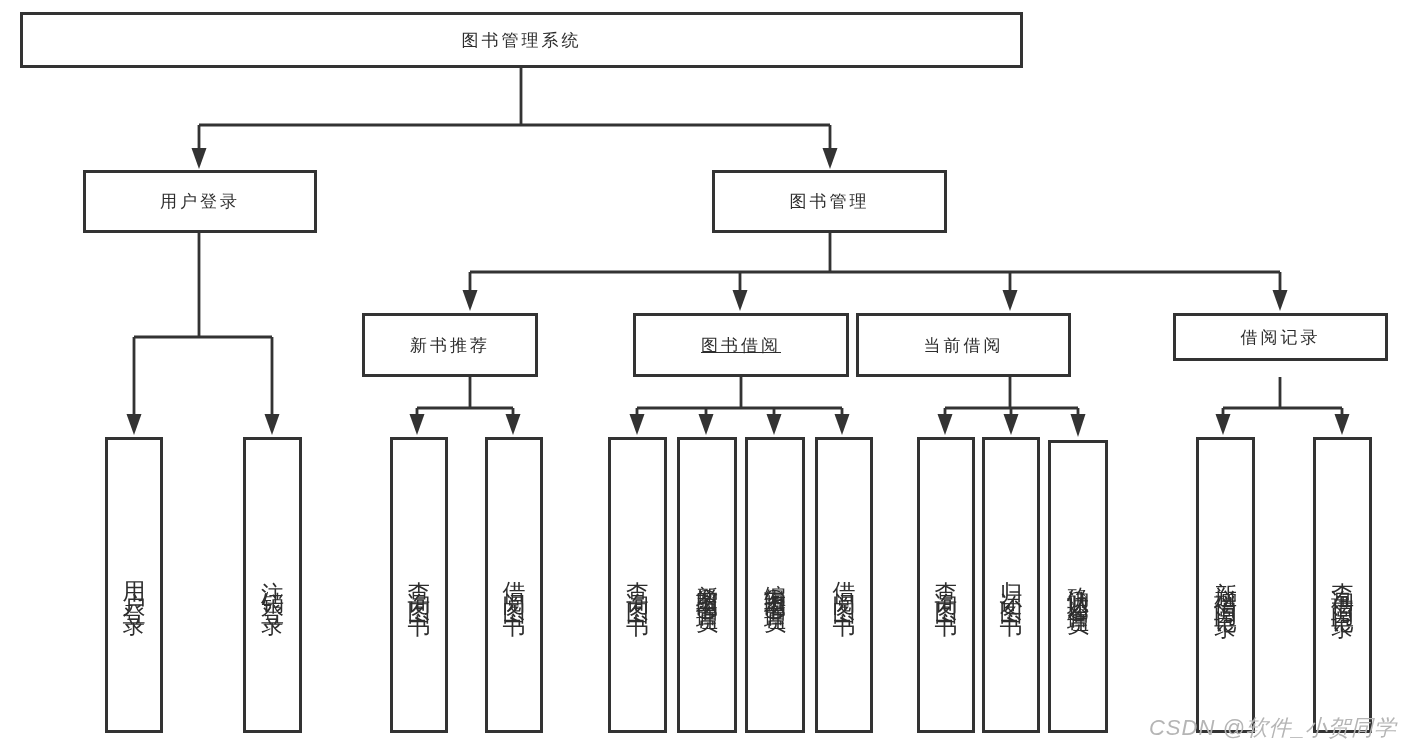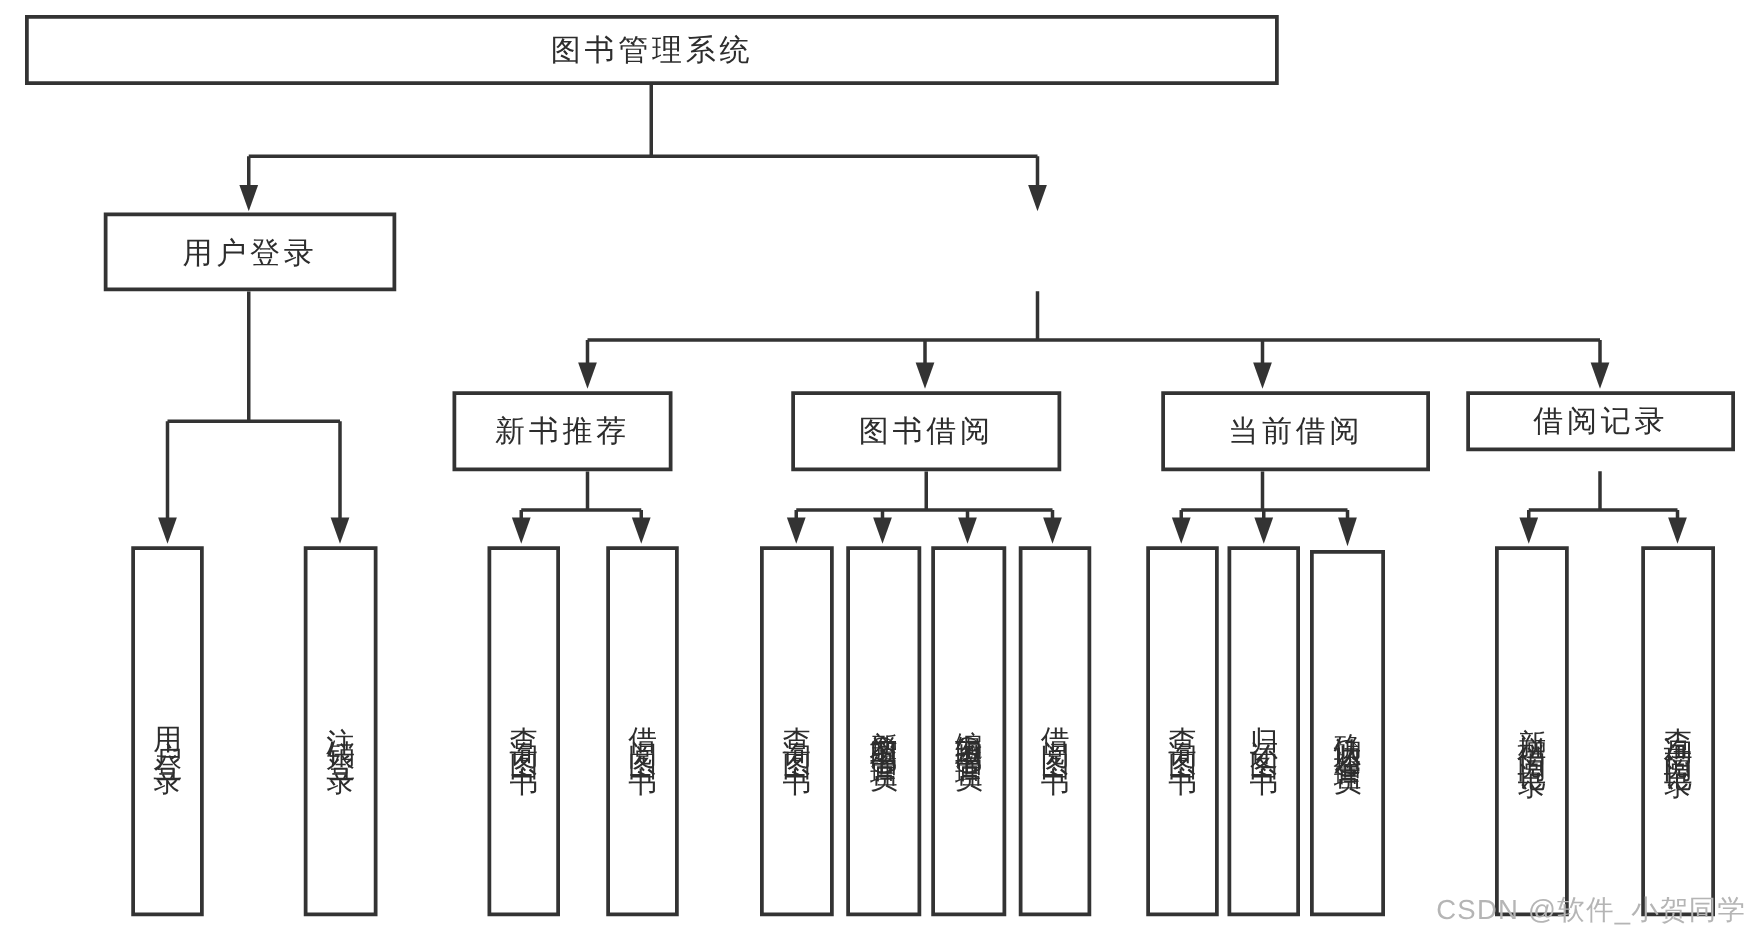--- a/index.html
+++ b/index.html
@@ -26,42 +26,42 @@
     box-sizing: border-box;
     border: 3px solid #333333;
     background: #ffffff;
     color: #2d2d2d;
     display: flex;
     align-items: center;
     justify-content: center;
     z-index: 2;
   }
   .hnode {
-    font-size: 24px;
+    font-size: 17px;
     letter-spacing: 3px;
     white-space: nowrap;
   }
   .vnode .vtext {
     writing-mode: vertical-rl;
     text-orientation: mixed;
     font-size: 23px;
     letter-spacing: 11px;
     line-height: 1;
     white-space: nowrap;
   }
   .vnode .vtext.len6 { letter-spacing: 7px; }
   .vnode .vtext.len9 { letter-spacing: 4px; font-size: 22px; }
 
   
   .n-root       { left: 20px;   top: 12px;  width: 1003px; height: 56px; }
   .n-userlogin  { left: 83px;   top: 170px; width: 234px;  height: 63px; }
   .n-bookmgmt   { left: 712px;  top: 170px; width: 235px;  height: 63px; }
   .n-newbook    { left: 362px;  top: 313px; width: 176px;  height: 64px; }
-  .n-bookborrow { left: 633px;  top: 313px; width: 216px;  height: 64px; }
-  .n-curborrow  { left: 929px;  top: 313px; width: 215px;  height: 64px; }
+  .n-bookborrow { left: 633px;  top: 313px; width: 216px;  height: 64px; text-decoration: underline; }
+  .n-curborrow  { left: 856px;  top: 313px; width: 215px;  height: 64px; }
   .n-records    { left: 1173px; top: 313px; width: 215px;  height: 48px; }
 
   .leaf { top: 437px; height: 296px; }
   .l-ul-login   { left: 105px;  width: 58px; }
   .l-ul-logout  { left: 243px;  width: 59px; }
   .l-nb-query   { left: 390px;  width: 58px; }
   .l-nb-borrow  { left: 485px;  width: 58px; }
   .l-bb-query   { left: 608px;  width: 59px; }
   .l-bb-add     { left: 677px;  width: 60px; }
   .l-bb-edit    { left: 745px;  width: 60px; }
@@ -74,20 +74,21 @@
 
   .watermark {
     position: absolute;
     right: 8px;
     bottom: 4px;
     font-size: 22px;
     letter-spacing: 1px;
     color: #b5b5b5;
     z-index: 3;
     white-space: nowrap;
+    font-style: italic;
   }
 </style>
 </head>
 <body>
 
 <div class="stage">
 
   <svg class="connectors" viewBox="0 0 1405 747" xmlns="http://www.w3.org/2000/svg">
     <g stroke="#333333" stroke-width="2.8" fill="none">
 
@@ -128,20 +129,23 @@
     </g>
   </svg>
 
   <div class="node hnode n-root">
     <span>图书管理系统</span>
   </div>
 
   <div class="node hnode n-userlogin">
     <span>用户登录</span>
   </div>
+  <div class="node hnode n-bookmgmt">
+    <span>图书管理</span>
+  </div>
 
   <div class="node hnode n-newbook">
     <span>新书推荐</span>
   </div>
   <div class="node hnode n-bookborrow">
     <span>图书借阅</span>
   </div>
   <div class="node hnode n-curborrow">
     <span>当前借阅</span>
   </div>

